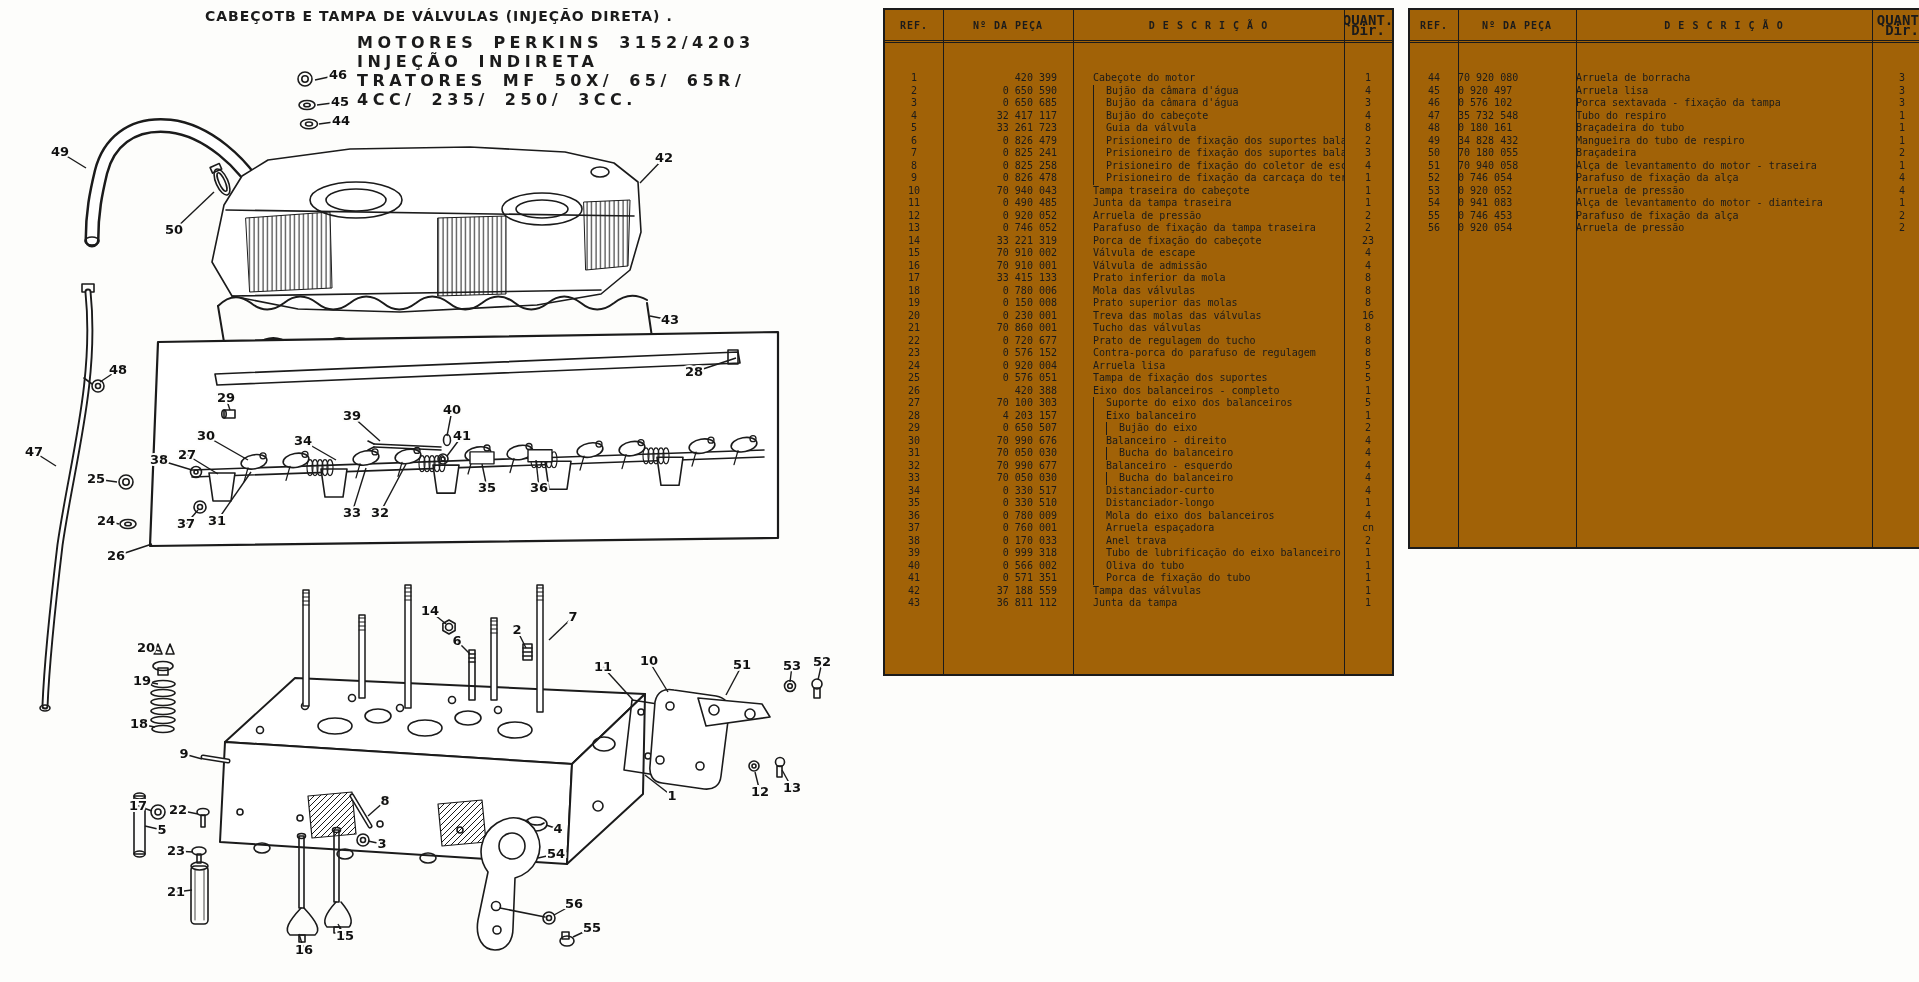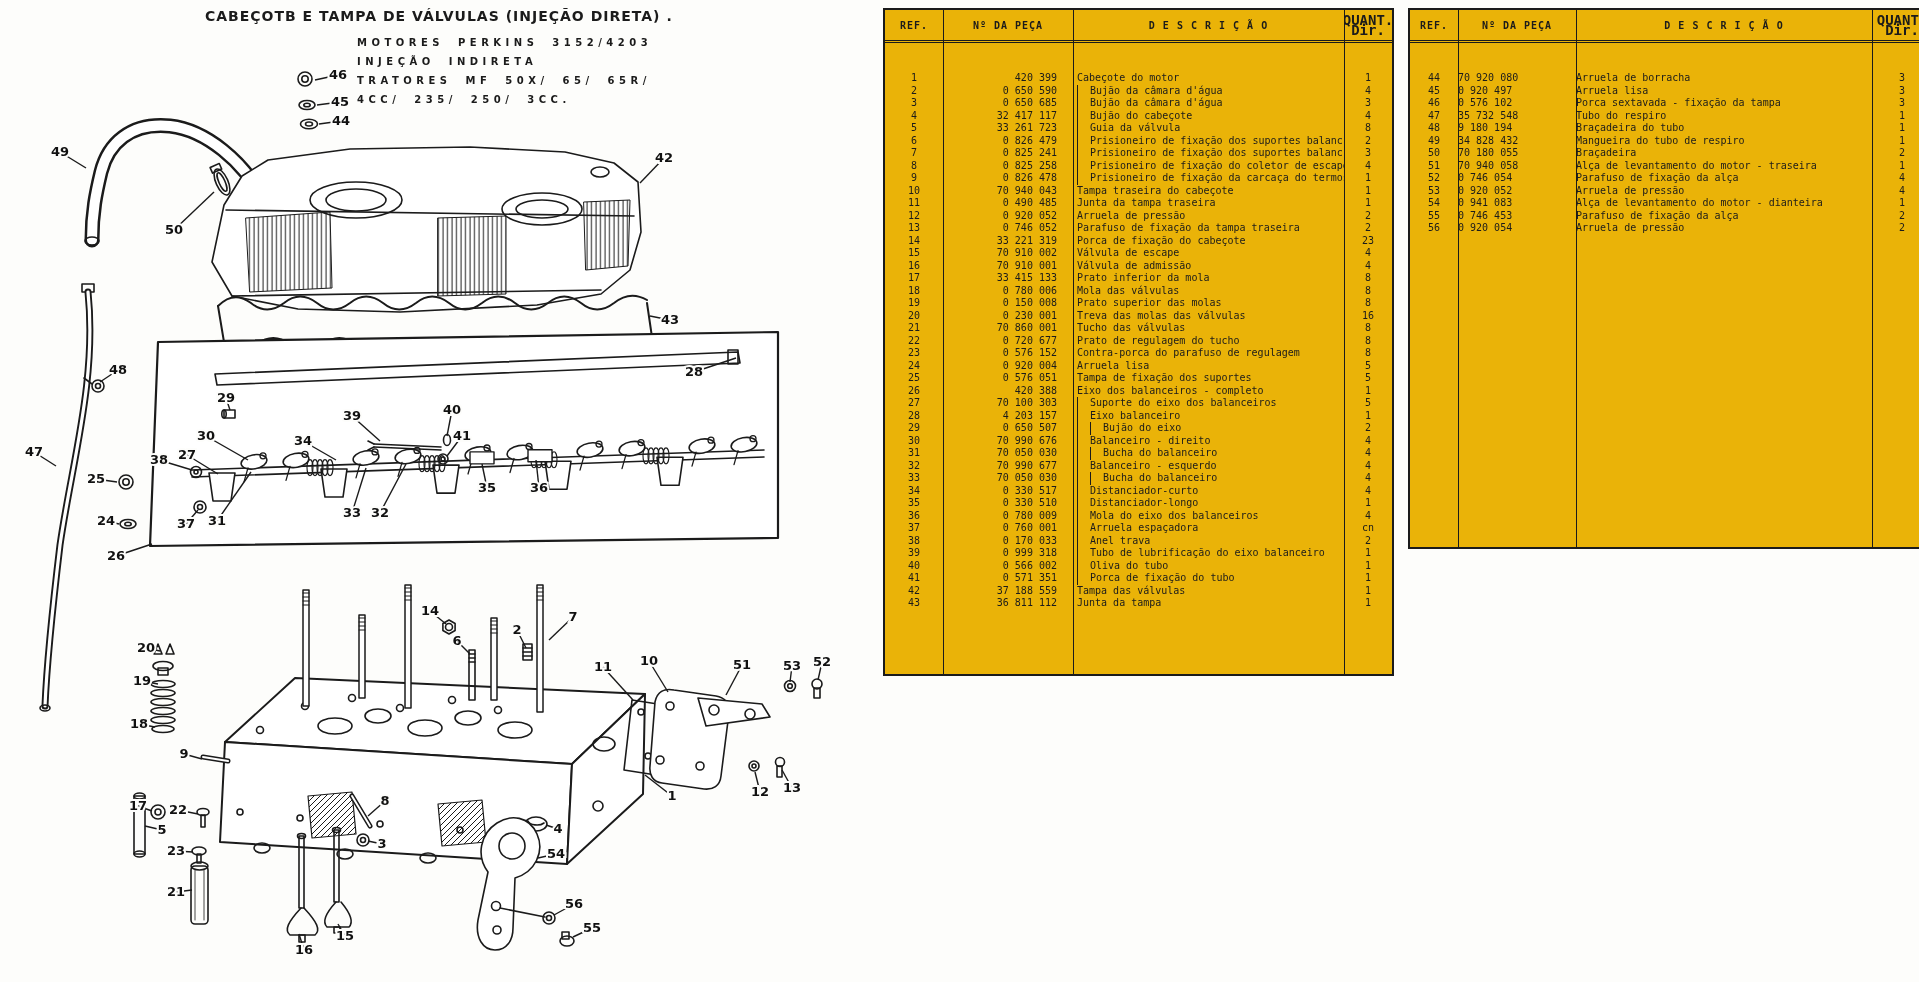--- a/index.html
+++ b/index.html
@@ -5,44 +5,44 @@
   html,body{margin:0;padding:0;background:#fff}
   body{width:1919px;height:982px;position:relative;overflow:hidden;
        font-family:"DejaVu Sans Mono",monospace;color:#1b1b1b}
   .page{position:absolute;inset:0;background:#fdfdfb}
 
   
   .diagram{position:absolute;left:0;top:0;width:880px;height:982px}
   .d-title{position:absolute;left:205px;top:8px;font-family:"DejaVu Sans",sans-serif;
            font-weight:bold;font-size:14px;letter-spacing:1px;white-space:nowrap}
   .d-sub{position:absolute;left:357px;top:33px;font-family:"DejaVu Sans",sans-serif;
-         font-weight:bold;font-size:10px;letter-spacing:4.5px;word-spacing:6px;
+         font-weight:bold;font-size:16px;letter-spacing:4.5px;word-spacing:6px;
          line-height:19px;white-space:nowrap}
   svg.art{position:absolute;left:0;top:0}
 
   
-  .ptable{position:absolute;top:8px;border:2px solid #1b1b1b;background:#eab308;overflow:hidden}
+  .ptable{position:absolute;top:8px;border:2px solid #1b1b1b;background:#a16207;overflow:hidden}
   .t1{left:883px;width:507px;height:664px}
   .t2{left:1408px;width:522px;height:537px}
   .vline{position:absolute;top:0;bottom:0;width:0;border-left:1.5px solid #1b1b1b}
   .t1 .v1{left:58px}.t1 .v2{left:188px}.t1 .v3{left:459px}
   .t2 .v1{left:48px}.t2 .v2{left:166px}.t2 .v3{left:462px}
   .thead{position:absolute;left:0;right:0;top:0;height:30px;border-bottom:3px double #1b1b1b;
          display:flex;align-items:stretch;font-weight:bold;font-size:10px}
   .hc{display:flex;flex-direction:column;align-items:center;justify-content:center;
       letter-spacing:1px;white-space:nowrap;overflow:hidden}
   .t1 .h-ref{width:58px}.t1 .h-part{width:130px}.t1 .h-desc{width:271px}.t1 .h-qty{width:48px}
   .t2 .h-ref{width:48px}.t2 .h-part{width:118px}.t2 .h-desc{width:296px}.t2 .h-qty{width:60px}
   .h-qty div{font-size:14px;line-height:10px;letter-spacing:0}
   .rows{position:absolute;left:0;right:0;top:62px}
   .prow{display:flex;height:12.5px;line-height:12.6px;font-size:10px;white-space:nowrap}
   .prow>div{overflow:hidden}
   .t1 .c-ref{width:58px;text-align:center}
   .t1 .c-part{width:130px;text-align:right;padding-right:16px;box-sizing:border-box}
-  .t1 .c-desc{width:271px;padding-left:4px;box-sizing:border-box}
+  .t1 .c-desc{width:271px;padding-left:20px;box-sizing:border-box}
   .t1 .c-qty{width:48px;text-align:center}
   .t2 .c-ref{width:48px;text-align:center}
   .t2 .c-part{width:118px;text-align:left;padding-right:14px;box-sizing:border-box}
   .t2 .c-desc{width:296px;box-sizing:border-box}
   .t2 .c-qty{width:60px;text-align:center}
   .ind{display:inline-block;width:12px;height:12.5px;border-left:1px solid #1b1b1b;vertical-align:top}
 </style>
 </head>
 <body>
 
@@ -800,21 +800,21 @@
           <div class="c-qty">3</div>
         </div>
         <div class="prow">
           <div class="c-ref">47</div>
           <div class="c-part">35 732 548</div>
           <div class="c-desc">Tubo do respiro</div>
           <div class="c-qty">1</div>
         </div>
         <div class="prow">
           <div class="c-ref">48</div>
-          <div class="c-part">9 180 194</div>
+          <div class="c-part">0 180 161</div>
           <div class="c-desc">Braçadeira do tubo</div>
           <div class="c-qty">1</div>
         </div>
         <div class="prow">
           <div class="c-ref">49</div>
           <div class="c-part">34 828 432</div>
           <div class="c-desc">Mangueira do tubo de respiro</div>
           <div class="c-qty">1</div>
         </div>
         <div class="prow">

